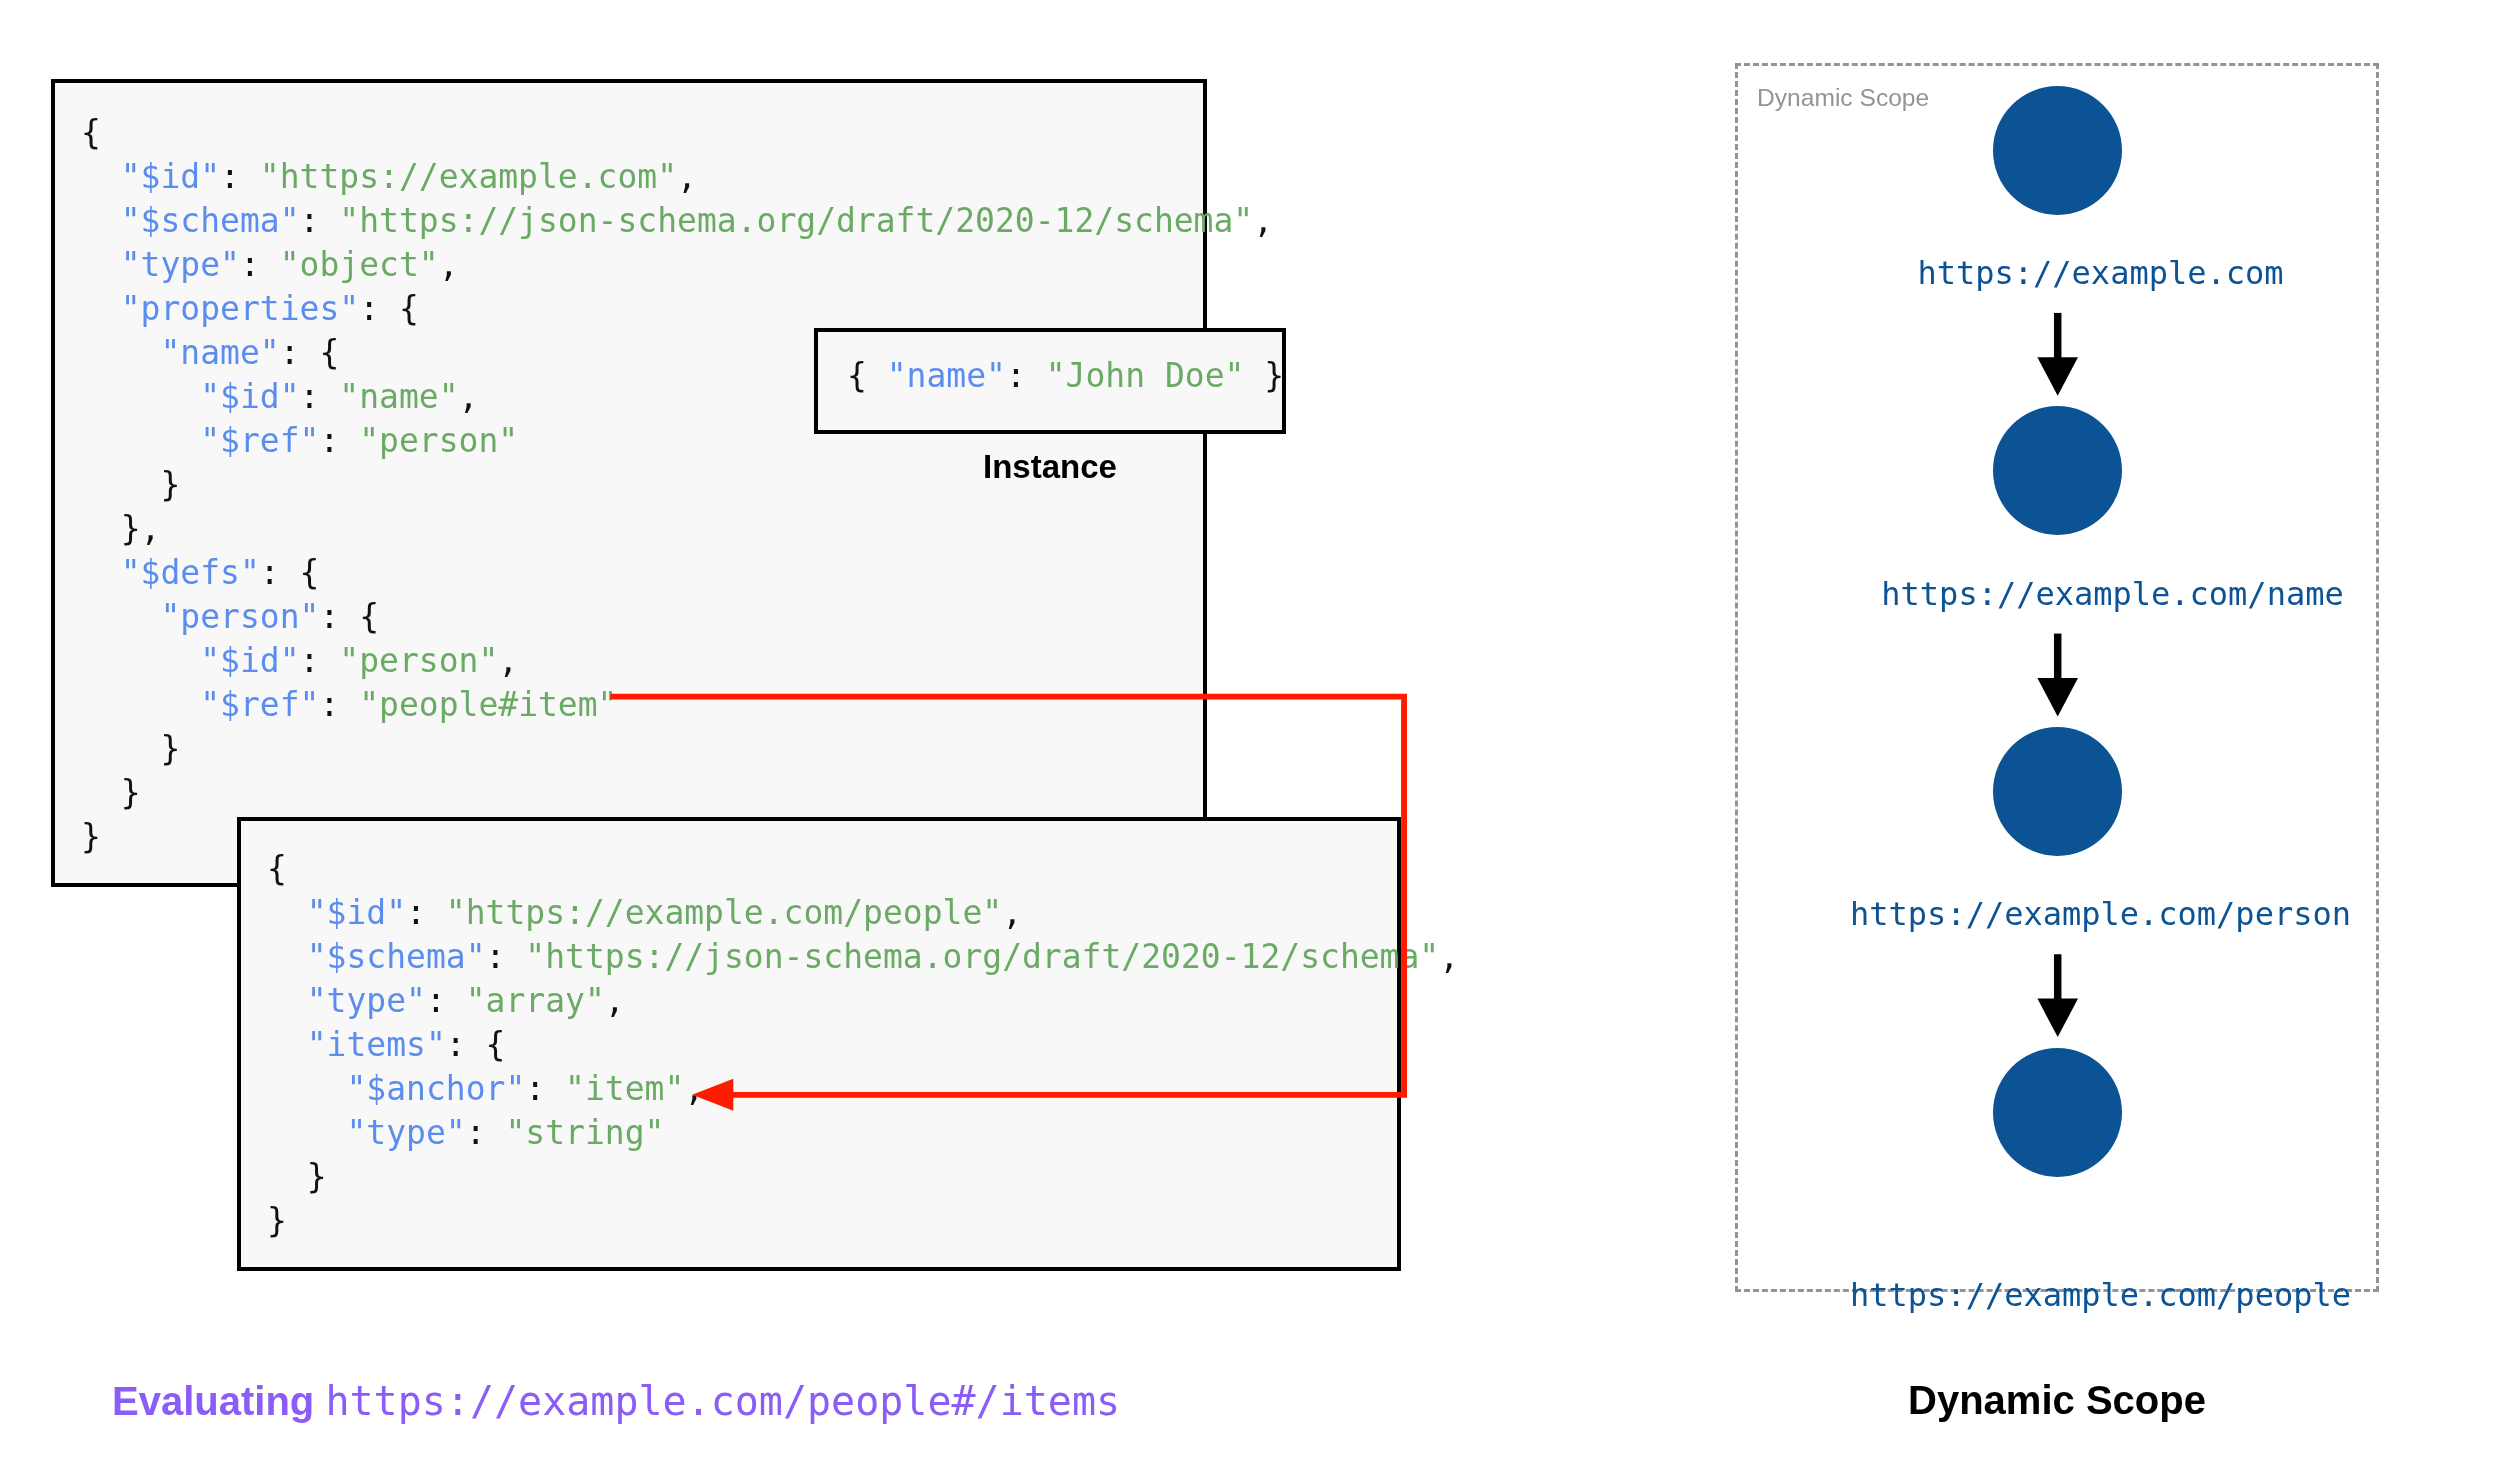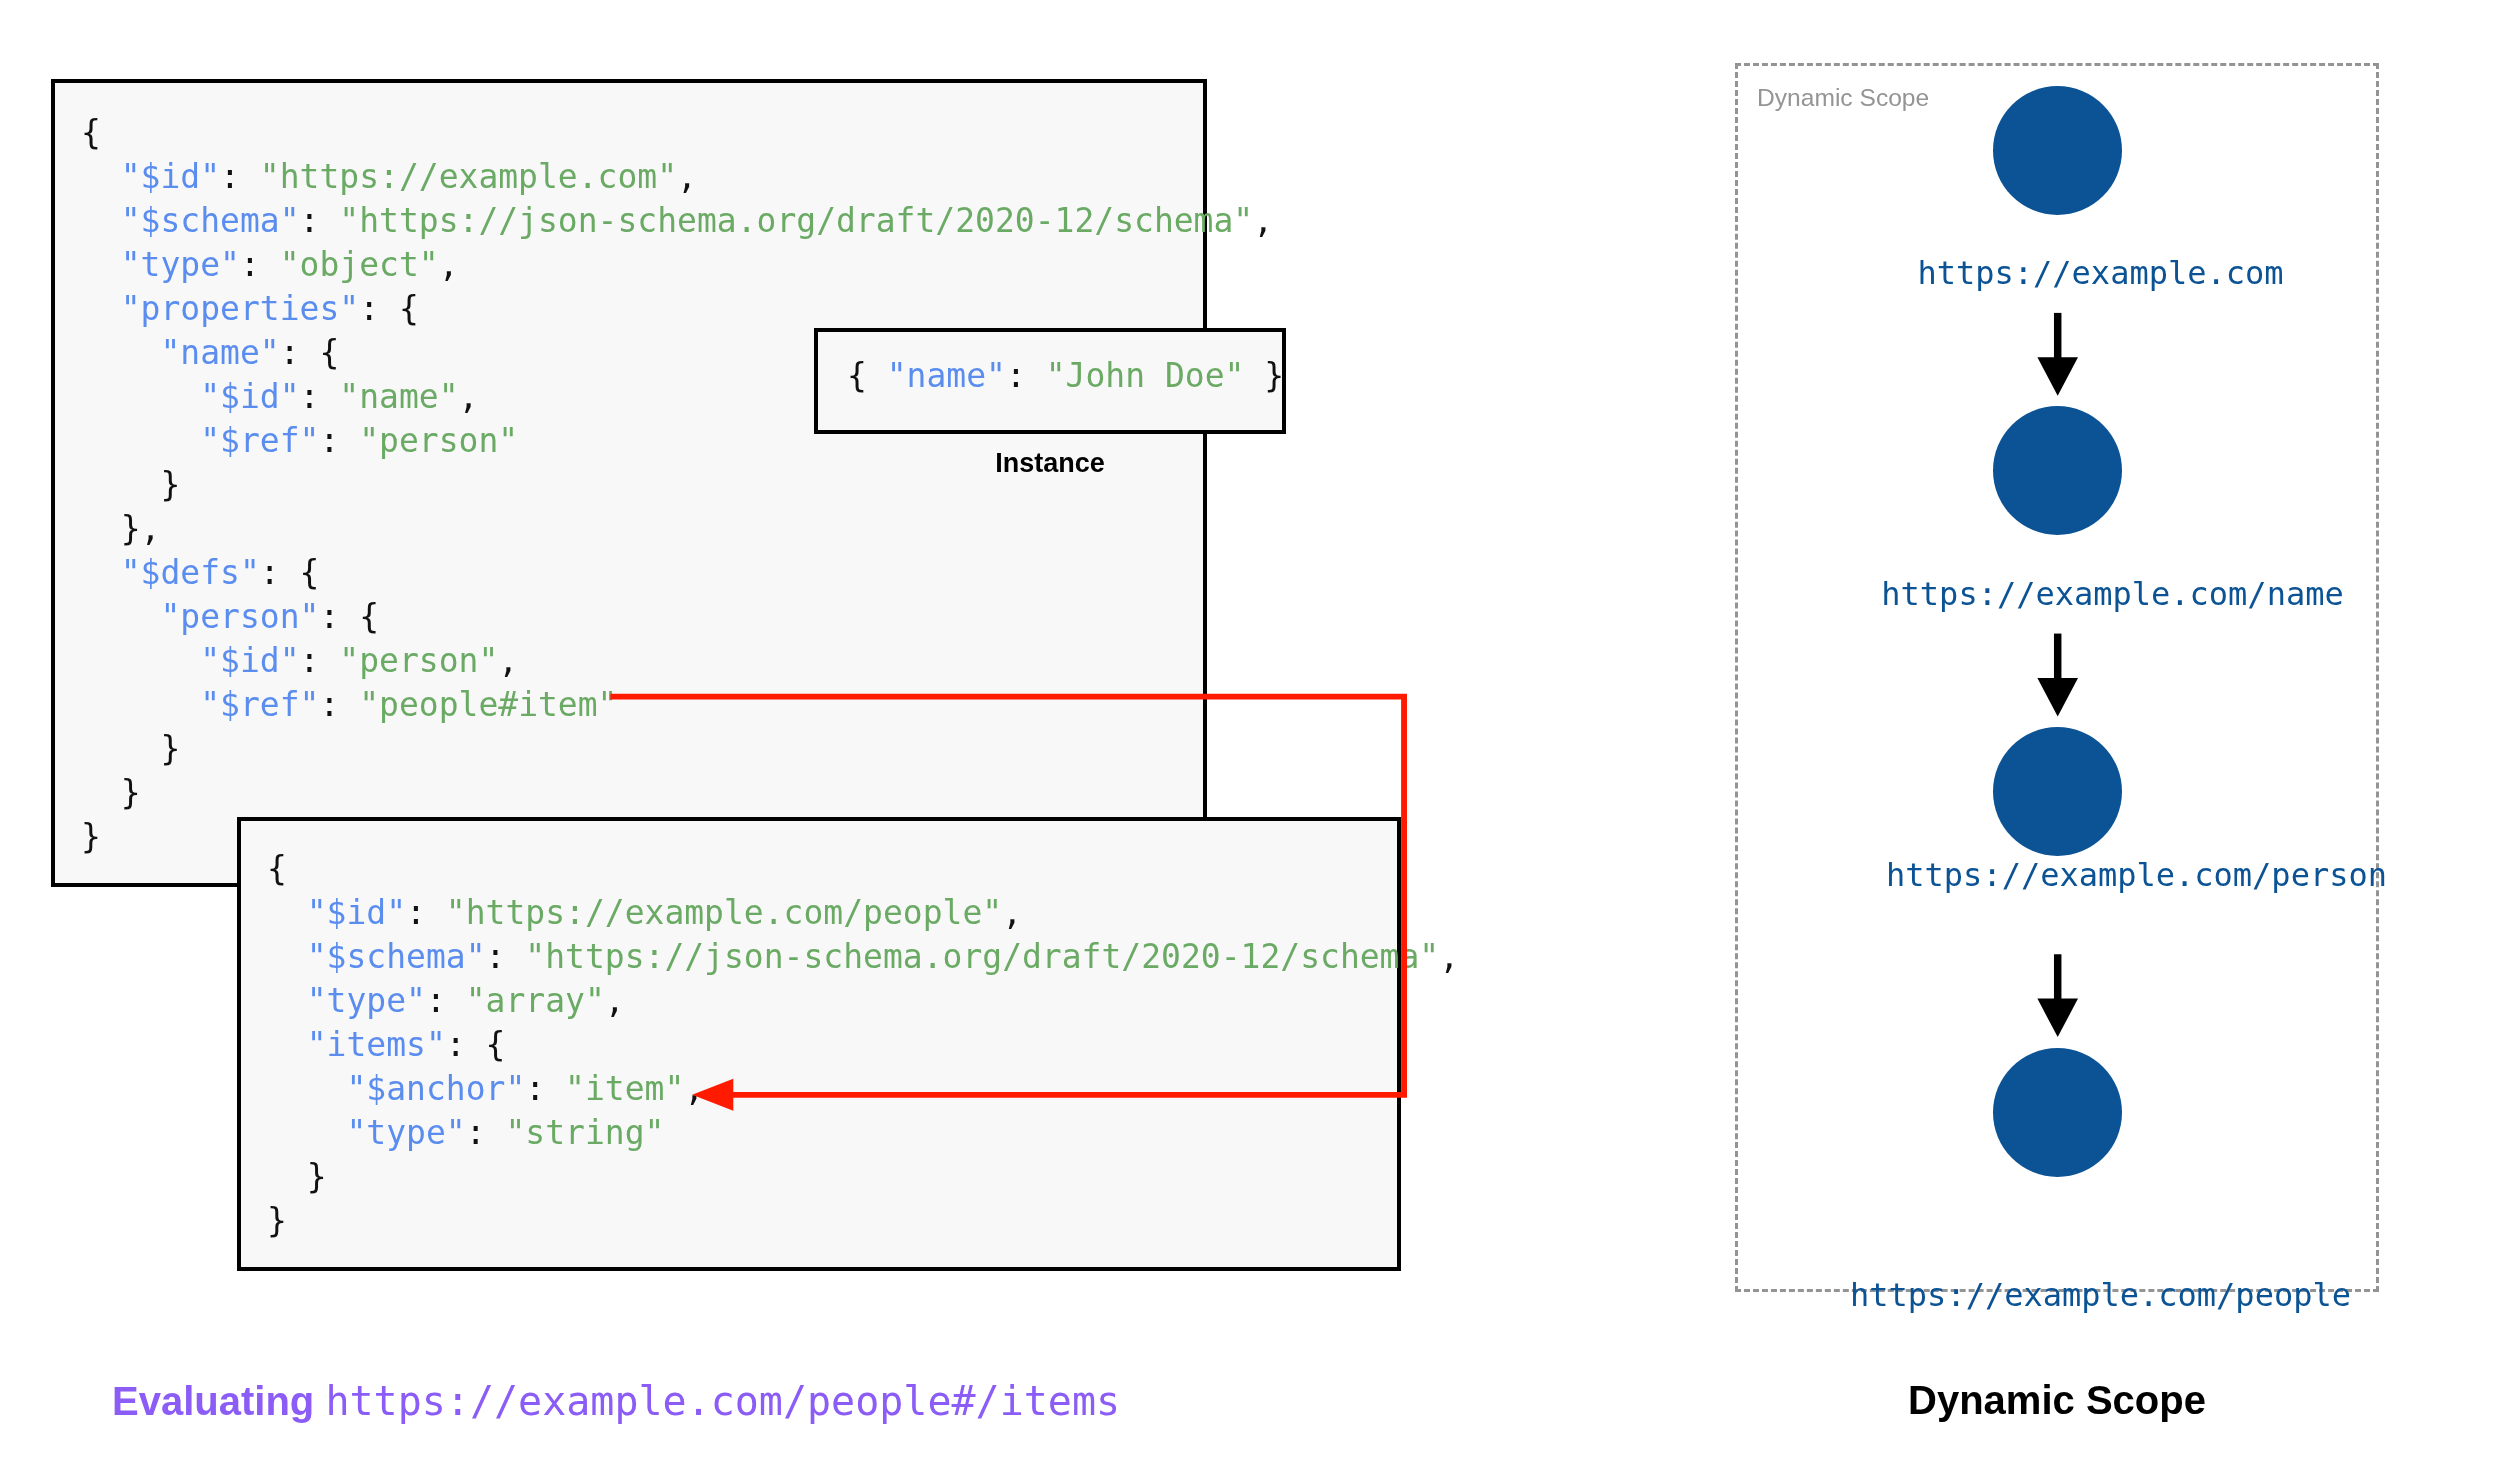--- a/index.html
+++ b/index.html
@@ -12,21 +12,21 @@
   .k{color:#5B8DEF;}
   .s{color:#6AAA64;}
   .p{color:#111111;}
 
   #schema-root-box{left:51px;top:79px;width:1156px;height:808px;}
   #schema-root-code{position:absolute;left:26px;top:28px;}
 
   #instance-box{left:814px;top:328px;width:472px;height:106px;}
   #instance-code{position:absolute;left:29px;top:22.4px;}
   #instance-caption{position:absolute;left:814px;top:448px;width:472px;
-      text-align:center;font-size:27px;font-weight:bold;color:#000;}
+      text-align:center;font-size:33px;font-weight:bold;color:#000;}
 
   #schema-people-box{left:237px;top:817px;width:1164px;height:454px;}
   #schema-people-code{position:absolute;left:26px;top:26px;}
 
   #arrow-svg{position:absolute;left:0;top:0;width:2512px;height:1482px;
       pointer-events:none;}
 
   #caption-left{position:absolute;left:112px;top:1378px;font-size:40px;color:#8b5cf6;}
   #caption-left .bold{font-weight:bold;font-family:"Liberation Sans",sans-serif;}
   #caption-left .mono{font-family:"DejaVu Sans Mono","Liberation Mono",monospace;
@@ -41,21 +41,21 @@
         background:#0B5394;}
   .node-label{position:absolute;width:731px;text-align:center;left:1735px;
       font-family:"DejaVu Sans Mono","Liberation Mono",monospace;
       font-size:32px;color:#0B5394;white-space:nowrap;}
   #node-1{left:1993px;top:86px;}
   #node-2{left:1993px;top:406px;}
   #node-3{left:1993px;top:727px;}
   #node-4{left:1993px;top:1048px;}
   #node-label-1{top:254px;}
   #node-label-2{top:575px;padding-left:12px;}
-  #node-label-3{top:856px;margin-left:36px;}
+  #node-label-3{top:895px;}
   #node-label-4{top:1276px;text-align:center;}
 
   #caption-right{position:absolute;left:1735px;top:1378px;width:644px;
       text-align:center;font-size:40px;font-weight:bold;color:#000;}
 </style>
 </head>
 <body>
 
 <div class="code-box" id="schema-root-box">
   <div class="code" id="schema-root-code"><span class="p">{</span>

